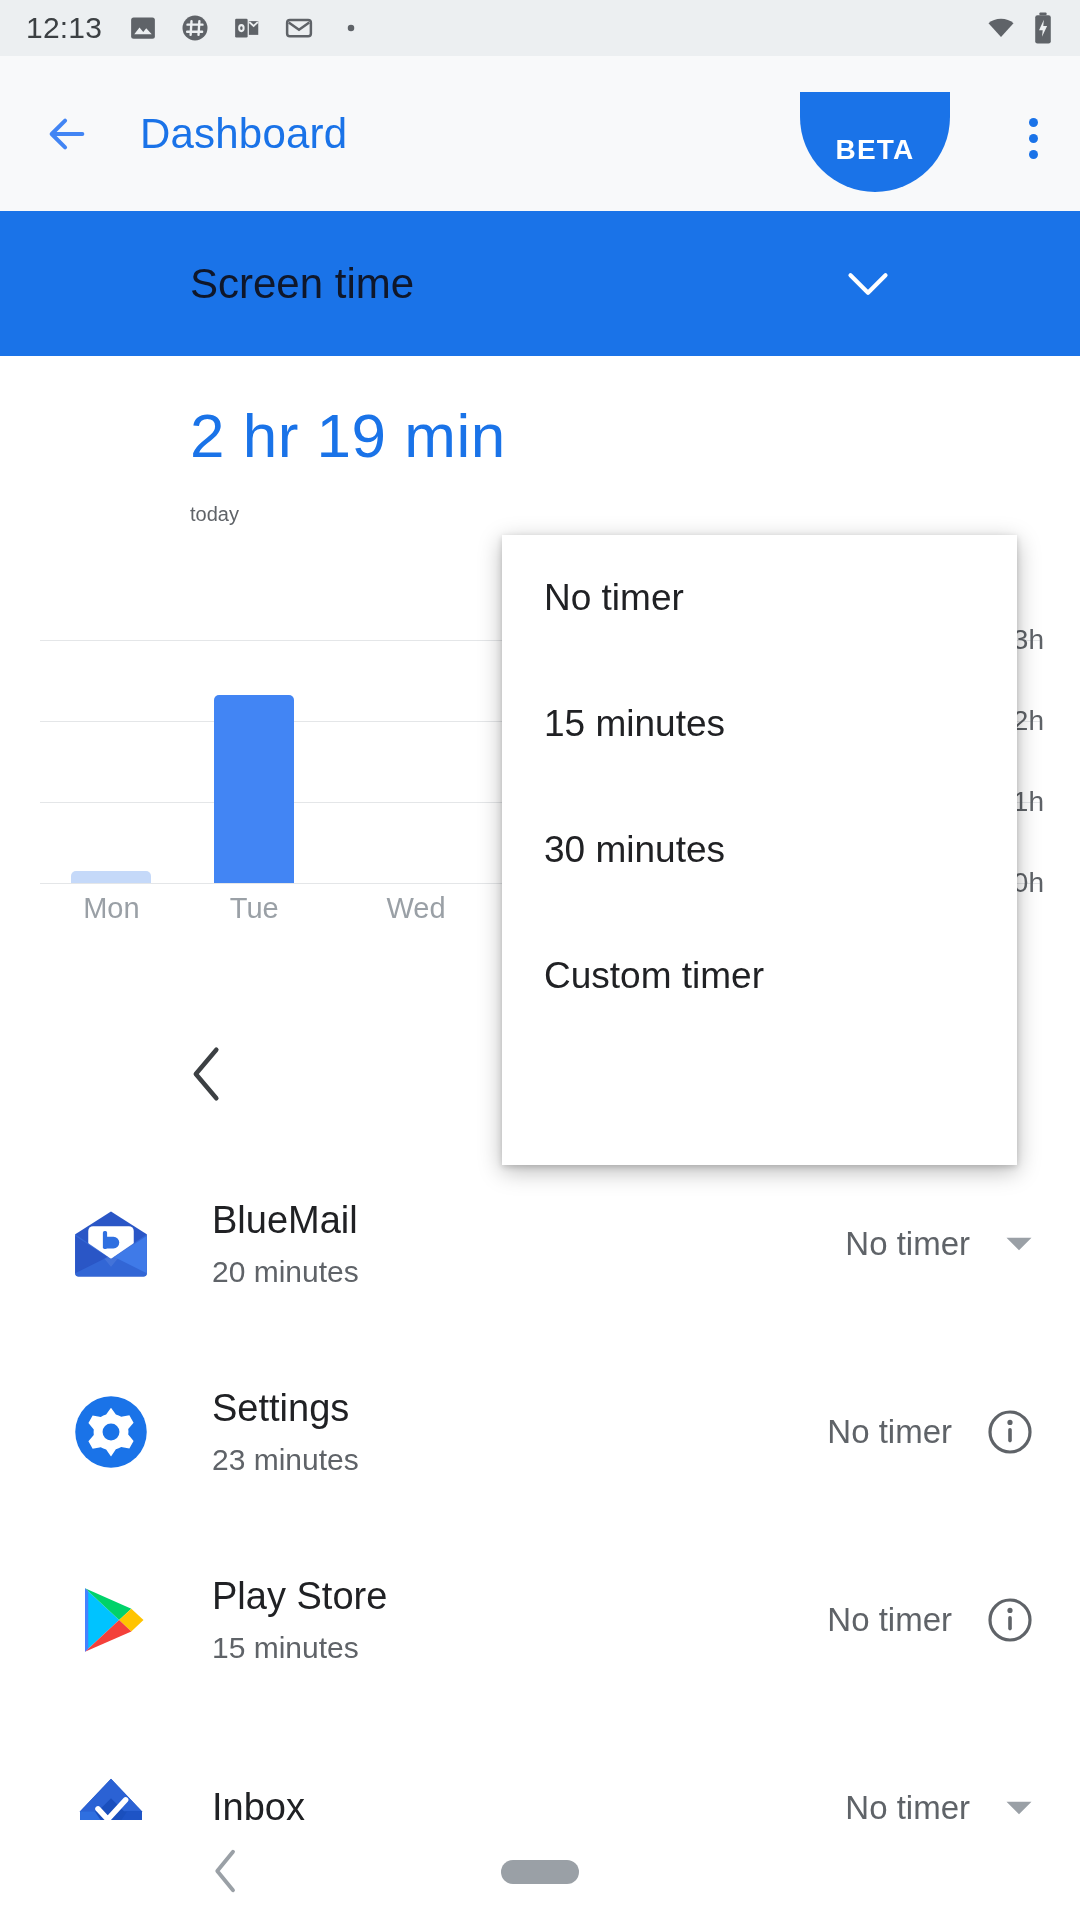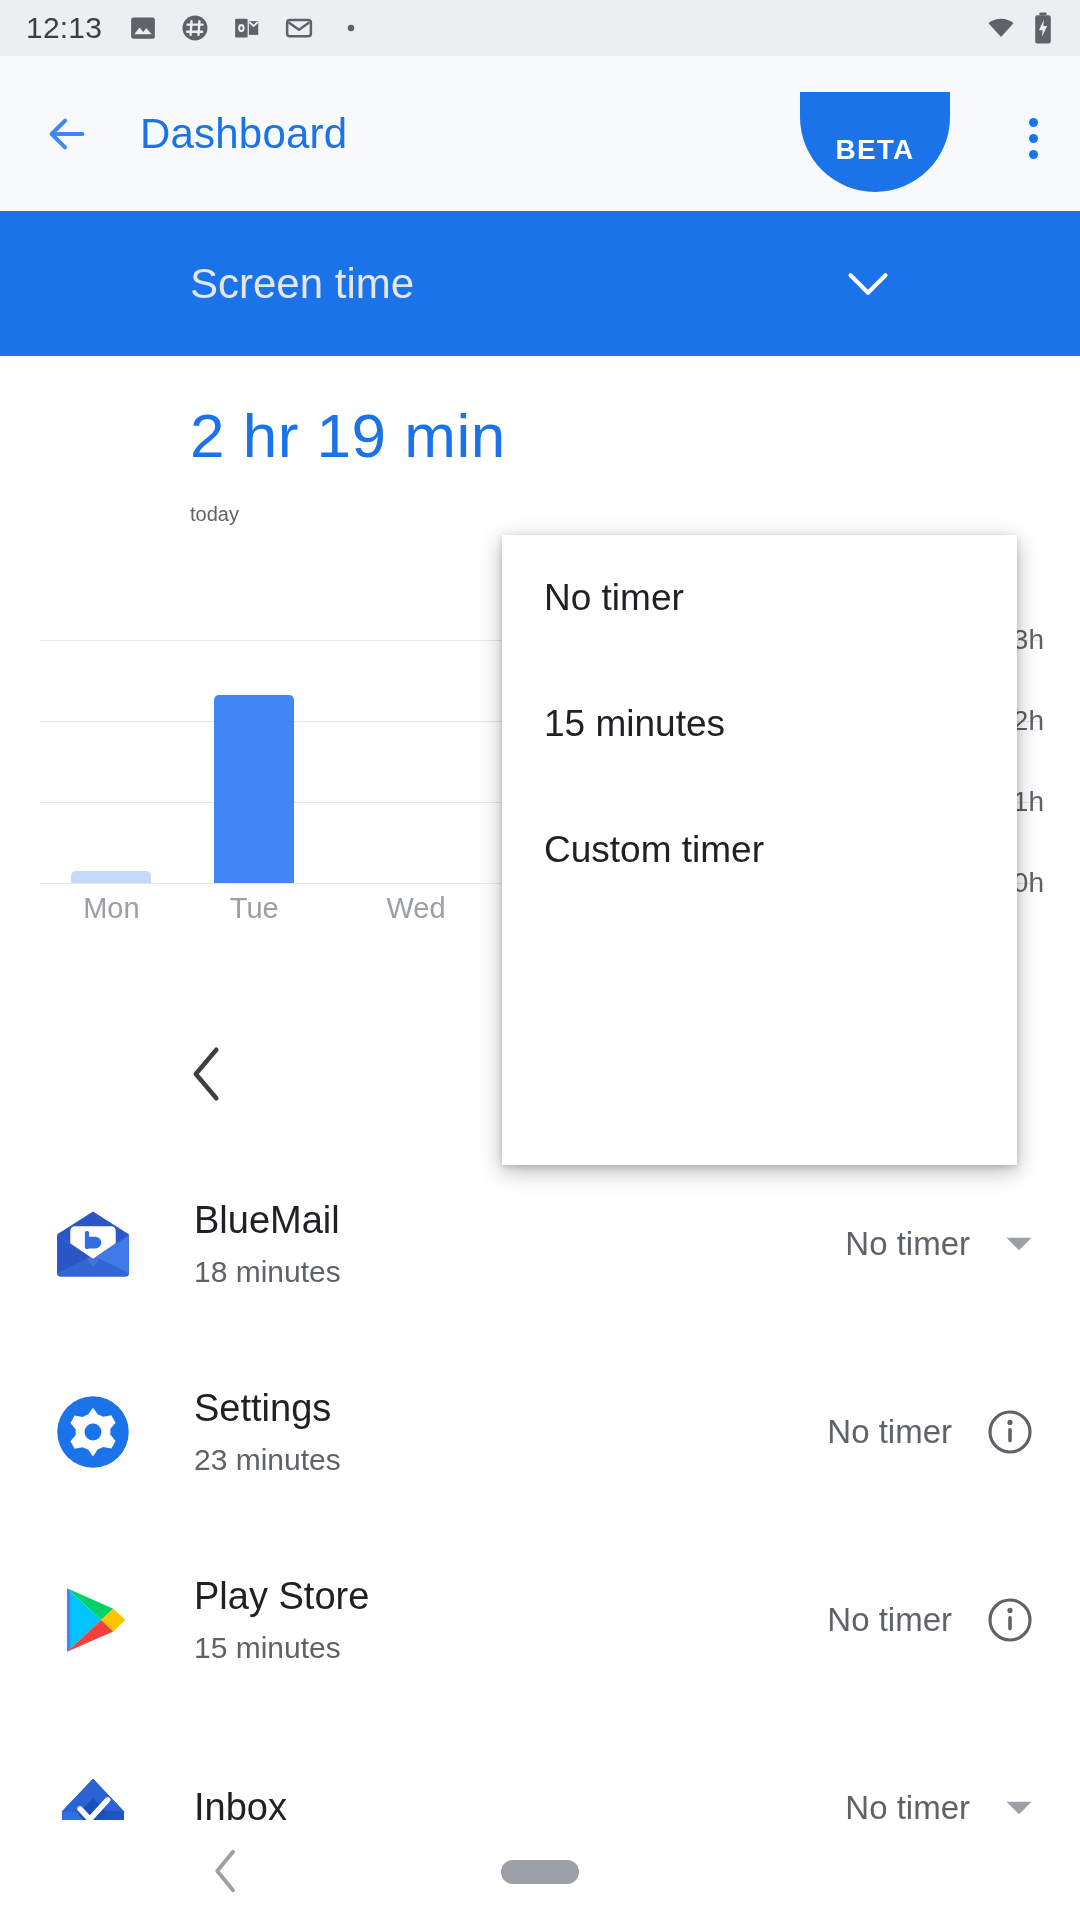--- a/index.html
+++ b/index.html
@@ -45,21 +45,21 @@
     position:absolute; right:42px; top:118px;
     display:flex; flex-direction:column; gap:7px; align-items:center; cursor:pointer;
   }
   .overflow-dots i { width:9px; height:9px; border-radius:50%; background:#1a73e8; display:block; }
 
   
   .banner {
     position:absolute; left:0; top:211px; width:1080px; height:145px;
     background:#1a73e8; display:flex; align-items:center; padding:0 190px 0 190px;
   }
-  .banner-title { font-size:42px; color:#e5e5e5; font-weight:400;text-align:right; }
+  .banner-title { font-size:42px; color:#0f172a; font-weight:400;text-align:right; }
   .banner-chev { margin-left:auto; width:44px; height:28px; }
 
   
   .summary { position:absolute; left:190px; top:400px; }
   .summary-big { font-size:62px; color:#1a73e8; font-weight:400; letter-spacing:.5px; }
   .summary-sub { font-size:20px; color:#5f6368; margin-top:32px; }
 
   
   .chart { position:absolute; left:40px; top:640px; width:1000px; height:280px; }
   .gridline { position:absolute; left:0; width:1000px; height:1px; background:#e4e6e8; }
@@ -76,21 +76,21 @@
   .daynav {
     position:absolute; left:0; top:1020px; width:1080px; height:110px;
     display:flex; align-items:center; justify-content:center;
   }
   .daynav-prev { position:absolute; left:190px; top:26px; cursor:pointer; }
   .daynav-label { font-size:38px; color:#202124; }
 
   
   .applist { position:absolute; left:0; top:1150px; width:1080px; }
   .approw {
-    position:relative; height:188px; display:flex; align-items:center; padding:0 46px 0 54px;
+    position:relative; height:188px; display:flex; align-items:center; padding:0 46px 0 72px;
   }
   .appicon { width:78px; height:78px; flex:none; }
   .appmeta { margin-left:62px; }
   .appname { font-size:38px; color:#202124; line-height:1.15; }
   .apptime { font-size:30px; color:#5f6368; margin-top:12px; }
   .approw-right { margin-left:auto; display:flex; align-items:center; gap:34px; }
   .timerlabel { font-size:33px; color:#5f6368; }
   .caret { width:30px; height:18px; }
   .infoicon { width:48px; height:48px; cursor:pointer; }
 
@@ -225,21 +225,21 @@
         <span class="appicon"><svg viewBox="0 0 48 48">
             <path d="M2 18L24 4l22 14v24a2 2 0 0 1-2 2H4a2 2 0 0 1-2-2z" fill="#2a56c6"></path>
             <rect x="10" y="13" width="28" height="20" rx="3" fill="#fff"></rect>
             <path d="M20 33l4 5 4-5z" fill="#fff"></path>
             <path d="M20 19.5h5.5a3.6 3.6 0 0 1 0 7.2H20z" fill="#2f6fe0"></path>
             <rect x="19" y="16" width="2.6" height="11" rx="1" fill="#2f6fe0"></rect>
             <path d="M2 18l22 15 22-15v24a2 2 0 0 1-2 2H4a2 2 0 0 1-2-2z" fill="#3367d6" opacity=".92"></path>
             <path d="M2 42V19l20 13z" fill="#2a56c6"></path>
             <path d="M46 42V19L26 32z" fill="#3f7ae8"></path>
           </svg></span>
-        <span class="appmeta"><span class="appname">BlueMail</span><div class="apptime">18 minutes</div></span>
+        <span class="appmeta"><span class="appname">BlueMail</span><div class="apptime">20 minutes</div></span>
         <span class="approw-right">
           <span class="timerlabel">No timer</span>
           <svg class="caret" viewBox="0 0 24 14">
             <path d="M2 2l10 10L22 2z" fill="#9aa0a6"></path>
           </svg>
         </span>
       </div>
       <div class="approw">
         <span class="appicon"><svg viewBox="0 0 48 48">
             <circle cx="24" cy="24" r="22" fill="#1a73e8"></circle>
@@ -288,20 +288,21 @@
           <svg class="caret" viewBox="0 0 24 14">
             <path d="M2 2l10 10L22 2z" fill="#9aa0a6"></path>
           </svg>
         </span>
       </div>
     </div>
 
   <div class="menu">
     <div class="menu-item">No timer</div>
     <div class="menu-item">15 minutes</div>
+    <div class="menu-item">30 minutes</div>
     <div class="menu-item">Custom timer</div>
   </div>
 
   <div class="navbar">
     <svg class="nav-back" width="28" height="46" viewBox="0 0 16 26">
       <path d="M12 2L3 13l9 11" fill="none" stroke="#9aa0a6" stroke-width="2.2" stroke-linecap="round" stroke-linejoin="round"></path>
     </svg>
     <div class="nav-pill"></div>
   </div>
 

